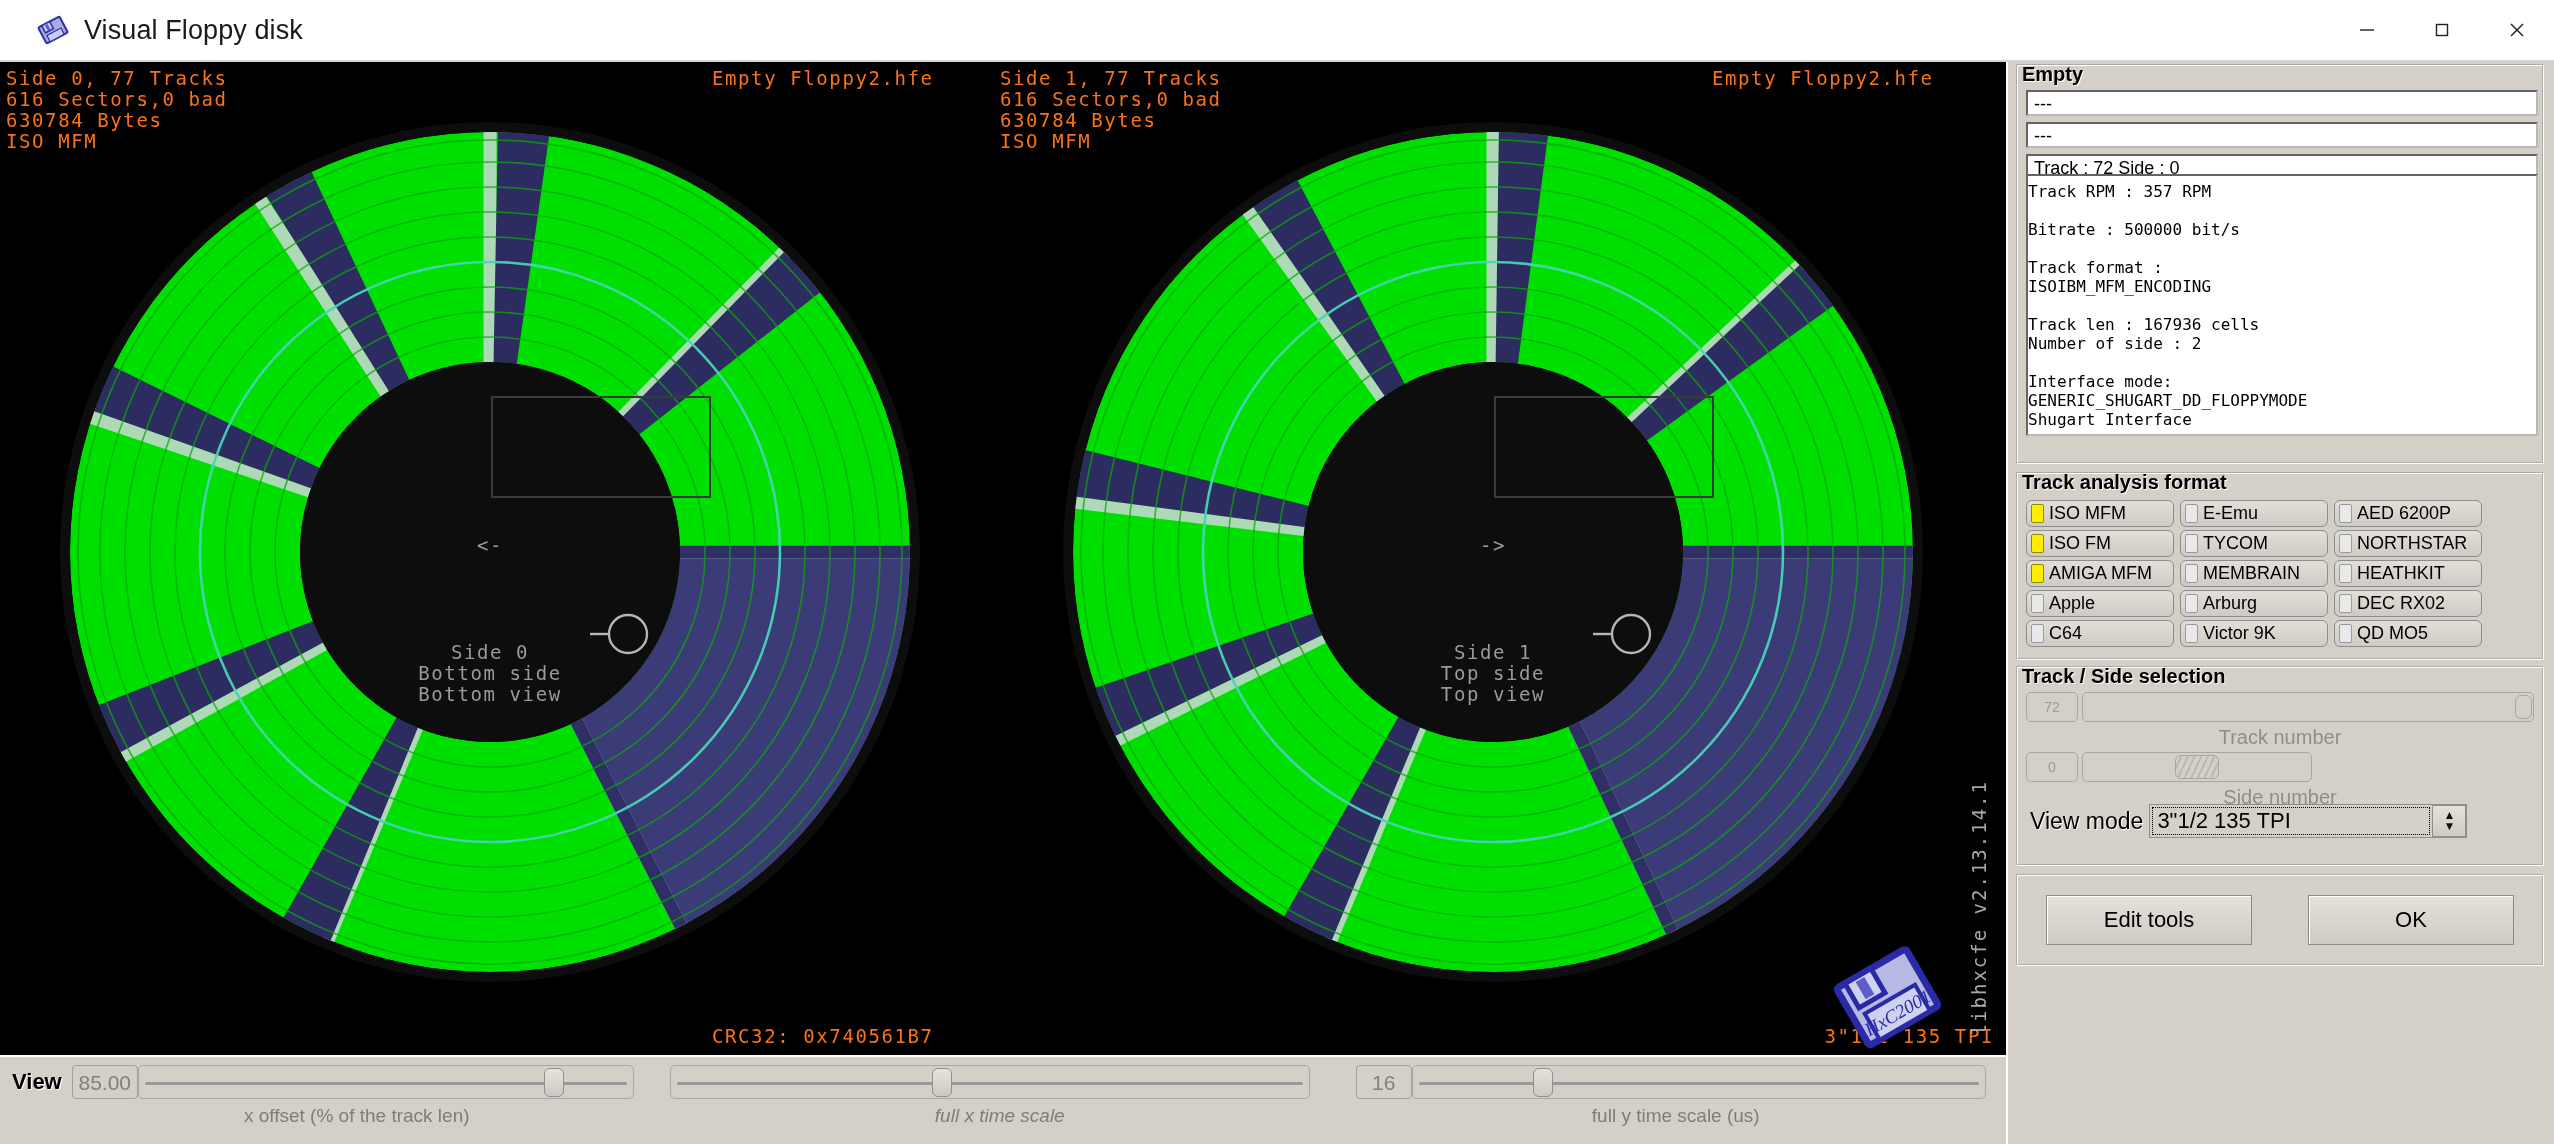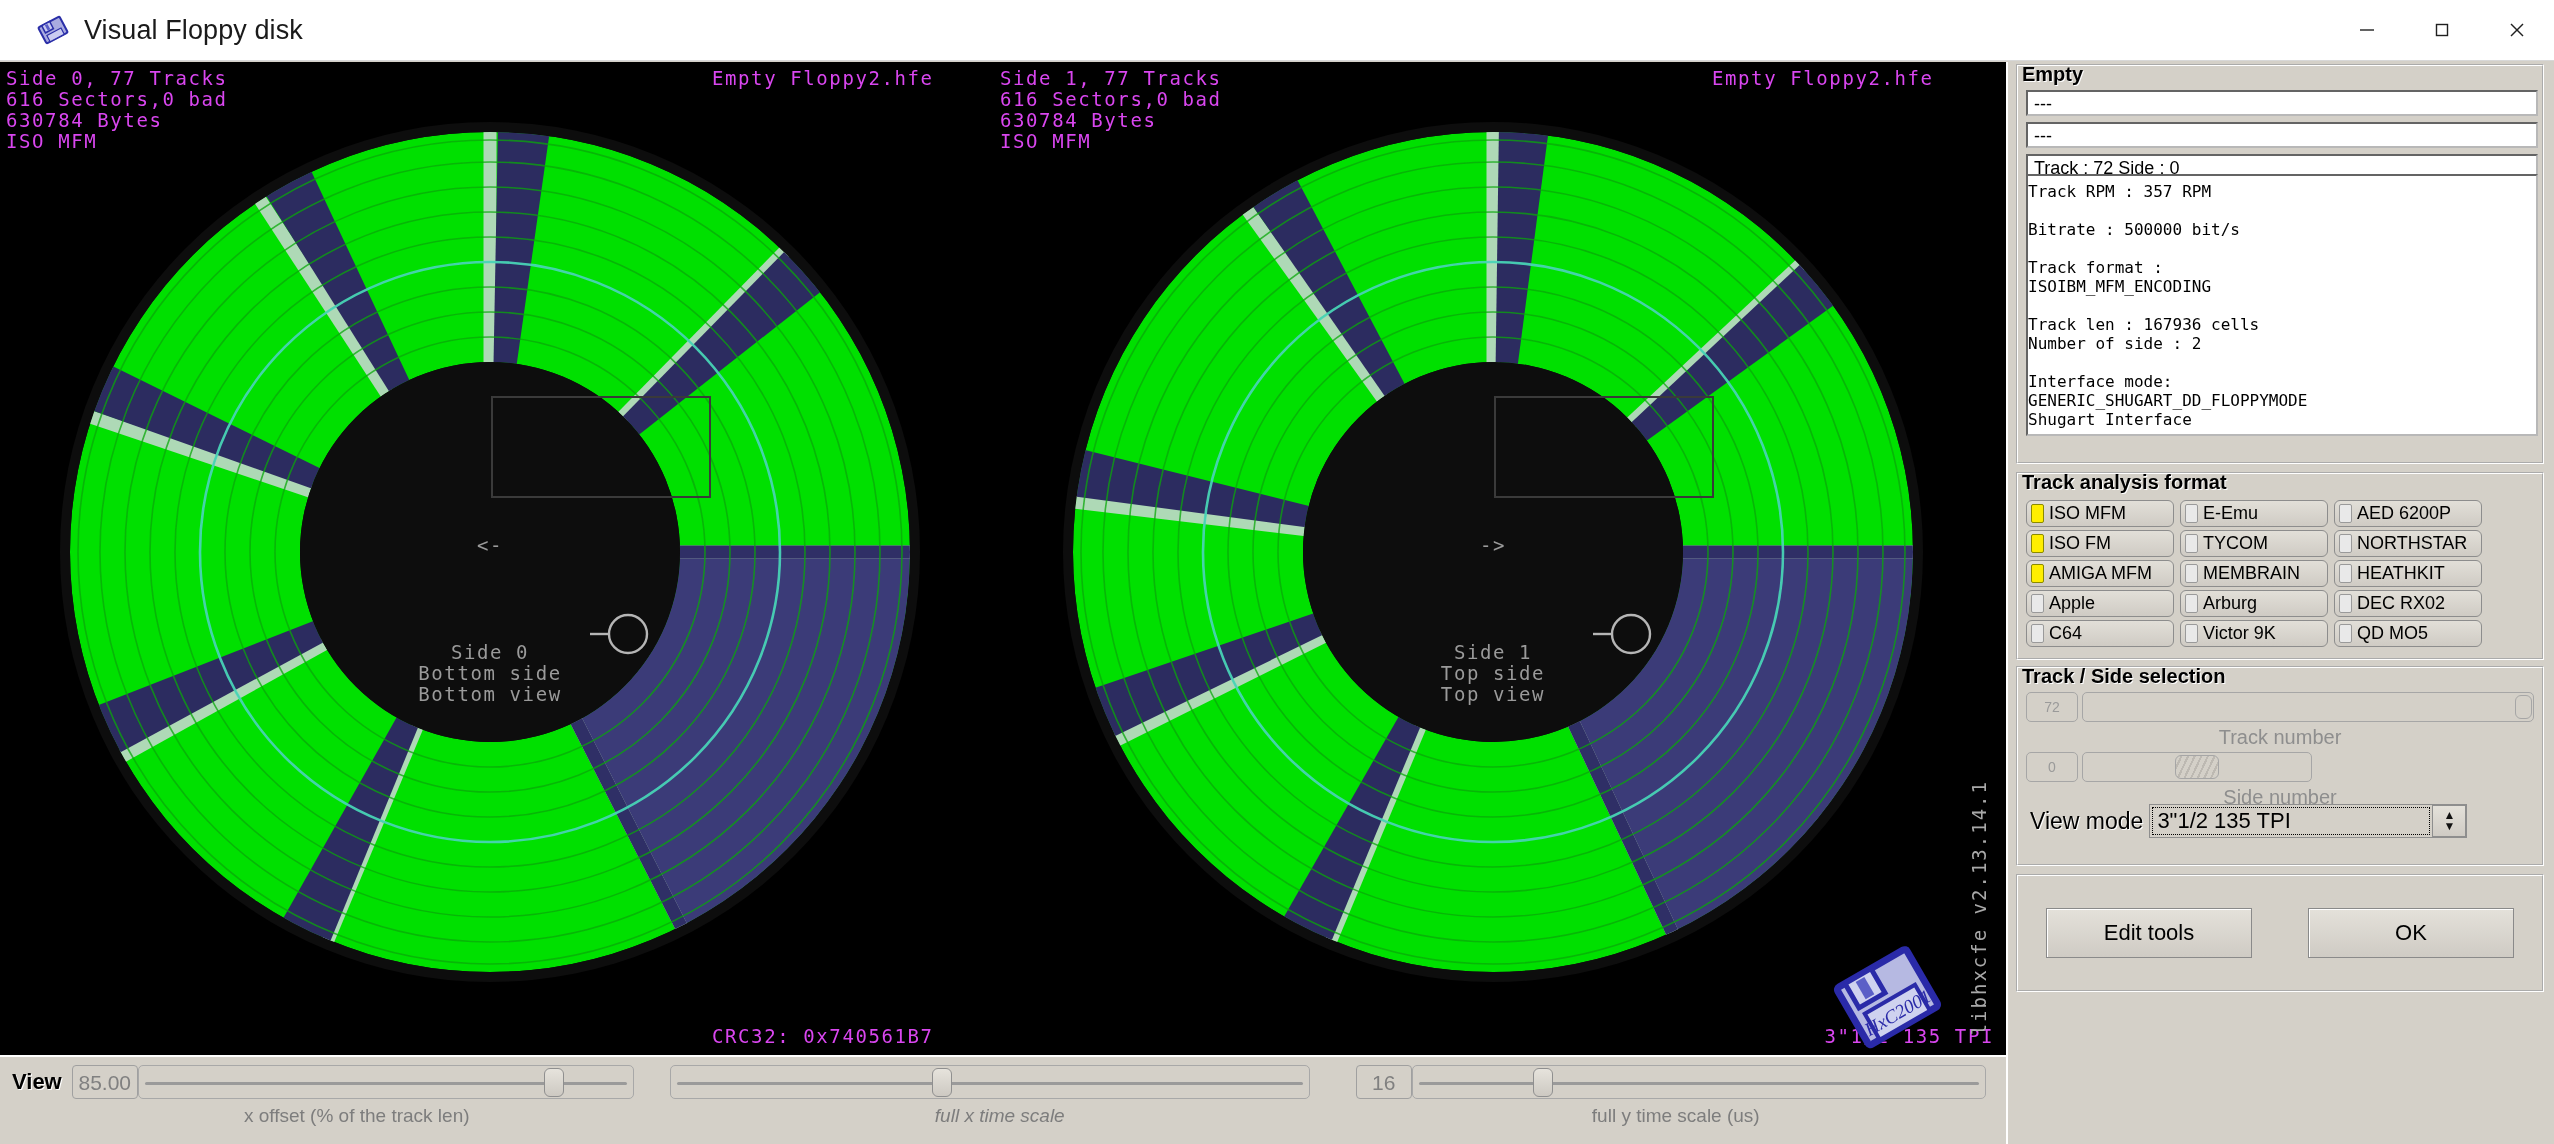--- a/index.html
+++ b/index.html
@@ -24,21 +24,21 @@
   .win-btns{margin-left:auto;display:flex;height:62px;}
   .win-btn{width:75px;height:62px;display:flex;align-items:center;justify-content:center;font-size:22px;color:#202020;}
 
   
   .viewer{
     position:absolute;left:0;top:62px;width:2006px;height:993px;
     background:#000000;overflow:hidden;
   }
   .mono{
     font-family:"DejaVu Sans Mono","Liberation Mono",monospace;
-    color:#d946ef;font-size:19px;line-height:21px;white-space:pre;
+    color:#f97316;font-size:19px;line-height:21px;white-space:pre;
     letter-spacing:1.6px;
   }
   .hdr-left{position:absolute;left:6px;top:6px;}
   .hdr-fname-0{position:absolute;left:712px;top:6px;}
   .hdr-mid{position:absolute;left:1000px;top:6px;}
   .hdr-fname-1{position:absolute;left:1712px;top:6px;}
 
   .disk{position:absolute;width:960px;height:960px;top:10px;}
   .disk.left{left:10px;}
   .disk.right{left:1013px;}
@@ -113,21 +113,21 @@
     border:2px groove #ffffff;box-sizing:border-box;
   }
   .group > .grp-title{
     position:absolute;left:0px;top:-3px;
     font-size:20px;font-weight:bold;color:#000;
     text-shadow:1px 1px 0 #fff;background:transparent;padding:0 4px;
   }
   .grp-status{top:2px;height:400px;}
   .grp-track{top:410px;height:188px;}
   .grp-sel{top:604px;height:200px;}
-  .grp-btm{top:812px;height:118px;}
+  .grp-btm{top:812px;height:92px;}
 
   .ro-field{
     position:absolute;left:8px;width:512px;height:26px;
     background:#ffffff;border:2px inset #b8b8b8;box-sizing:border-box;
     font-size:18px;color:#000;padding:1px 6px;line-height:22px;
     font-family:"Liberation Sans",sans-serif;white-space:nowrap;overflow:hidden;
   }
   .bigbox{
     position:absolute;left:8px;top:108px;width:512px;height:262px;
     background:#ffffff;border:2px inset #b8b8b8;box-sizing:border-box;

